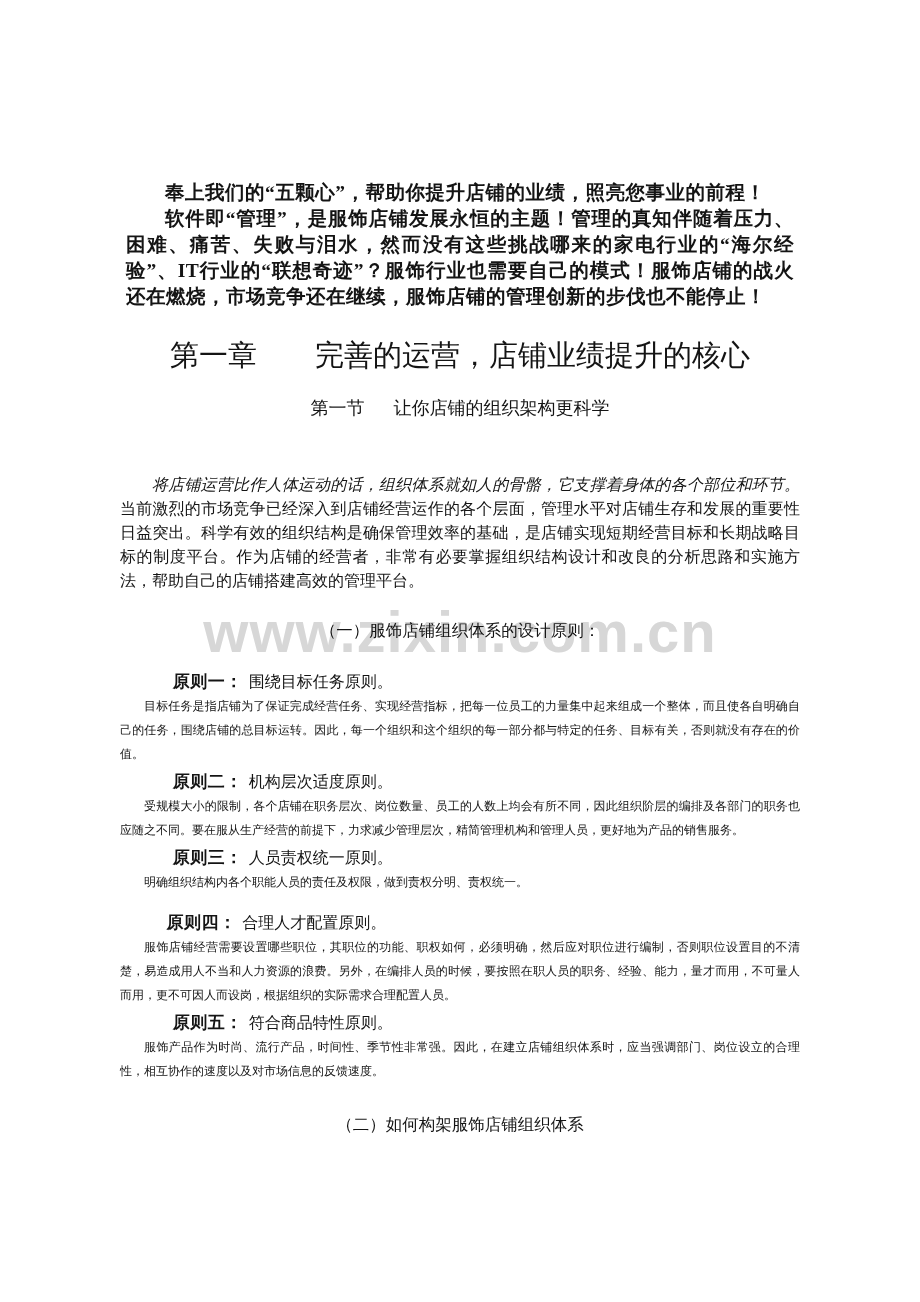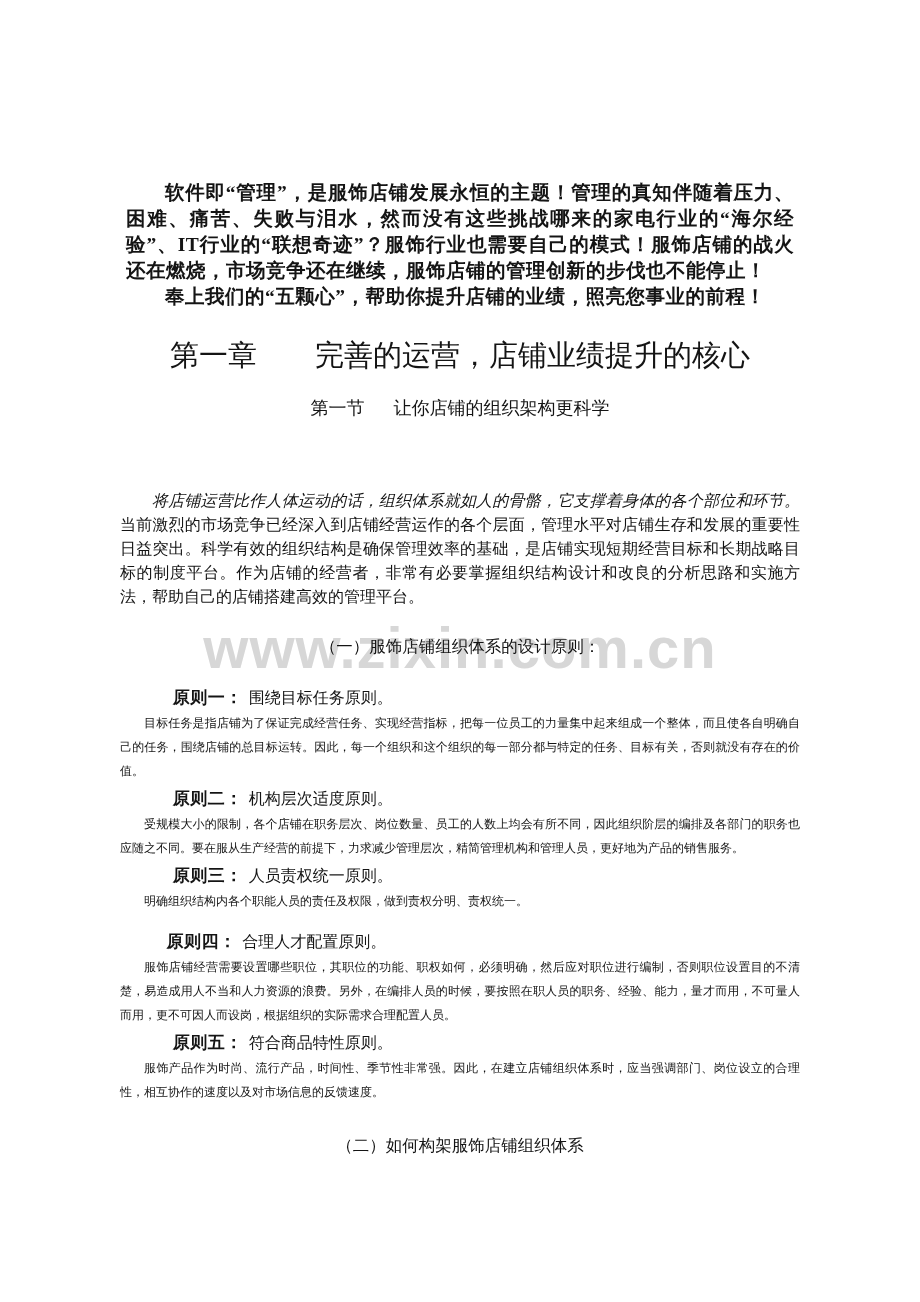--- a/index.html
+++ b/index.html
@@ -36,21 +36,21 @@
   .section {
     margin:26px 0 0 0;
     font-size:18px; line-height:25px;
     font-weight:normal;
     text-align:center;
   }
   .section .num { margin-right:1.6em; }
 
   
   .lead {
-    margin:68px 0 0 0;
+    margin:52px 0 0 0;
     font-size:16px; line-height:24px;
     text-align:justify;
     text-indent:2em;
   }
   .lead em { font-style:italic; }
 
   
   .sub1wrap { position:relative; margin-top:26px; height:24px; }
   .watermark {
     position:absolute; left:50%; top:50%;
@@ -73,42 +73,42 @@
 
   
   .principles { margin-top:26px; }
   .plabel {
     margin:3px 0 0 0;
     font-size:16px; line-height:25px;
     text-indent:3.3em;
   }
   .plabel.tight { text-indent:2.9em;margin-top:16px; }
   .plabel b {
-    font-family:Liberation Mono, monospace;
+    font-family:Liberation Serif, serif;
     font-size:17px;
     letter-spacing:0.5px;
     margin-right:0.35em;
   }
   .pbody {
     margin:0;
     font-size:12px; line-height:24px;
     text-align:justify;
     text-indent:2em;
   }
 
   .sub2 { margin-top:30px; }
 </style>
 </head>
 <body>
 
 <div class="page">
   <div class="content">
 
+    <p class="intro">奉上我们的“五颗心”，帮助你提升店铺的业绩，照亮您事业的前程！</p>
     <p class="intro">软件即“管理”，是服饰店铺发展永恒的主题！管理的真知伴随着压力、困难、痛苦、失败与泪水，然而没有这些挑战哪来的家电行业的“海尔经验”、IT行业的“联想奇迹”？服饰行业也需要自己的模式！服饰店铺的战火还在燃烧，市场竞争还在继续，服饰店铺的管理创新的步伐也不能停止！</p>
-    <p class="intro">奉上我们的“五颗心”，帮助你提升店铺的业绩，照亮您事业的前程！</p>
 
     <h1 class="chapter"><span class="num">第一章</span><span>完善的运营，店铺业绩提升的核心</span></h1>
 
     <h2 class="section"><span class="num">第一节</span><span>让你店铺的组织架构更科学</span></h2>
 
     <p class="lead"><em>将店铺运营比作人体运动的话，组织体系就如人的骨骼，它支撑着身体的各个部位和环节。</em><span>当前激烈的市场竞争已经深入到店铺经营运作的各个层面，管理水平对店铺生存和发展的重要性日益突出。科学有效的组织结构是确保管理效率的基础，是店铺实现短期经营目标和长期战略目标的制度平台。作为店铺的经营者，非常有必要掌握组织结构设计和改良的分析思路和实施方法，帮助自己的店铺搭建高效的管理平台。</span></p>
 
     <div class="sub1wrap">
       <div class="watermark">www.zixin.com.cn</div>
       <h3 class="subhead">（一）服饰店铺组织体系的设计原则：</h3>

